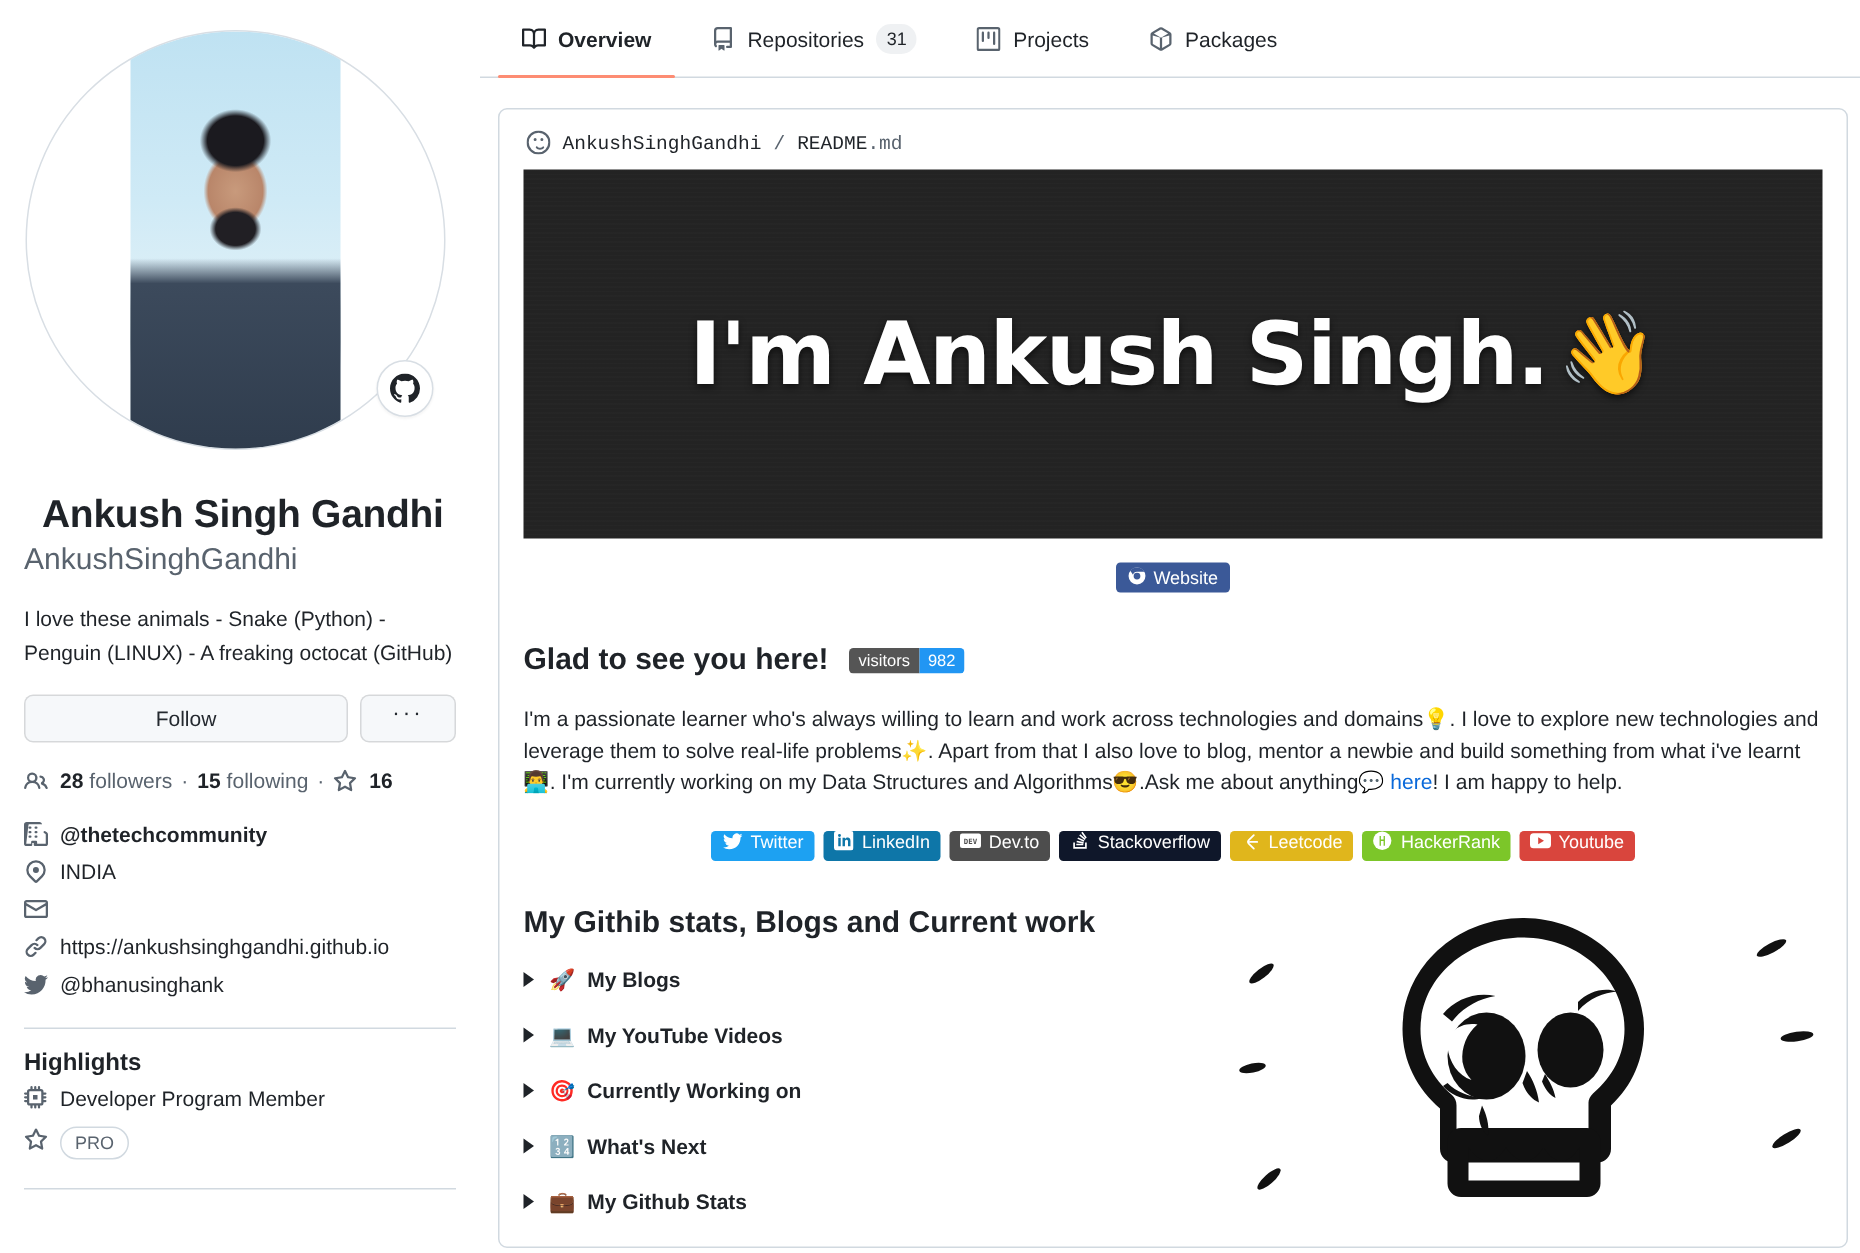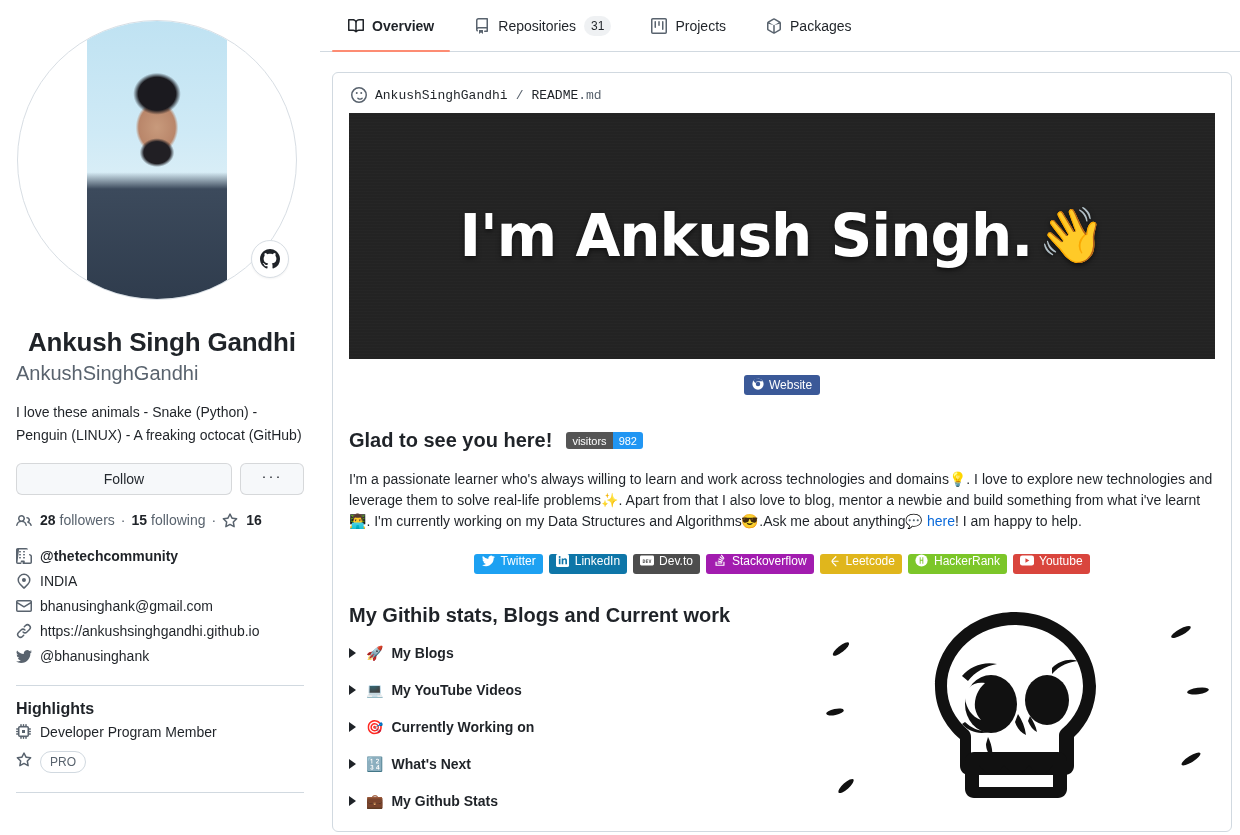--- a/index.html
+++ b/index.html
@@ -375,21 +375,20 @@
             </svg>
         </span>
         <span>INDIA</span>
       </div>
       <div class="detail-item">
         <span class="ico">
           <svg width="16" height="16" viewBox="0 0 16 16">
               <path fill="#59636e" d="M1.75 2h12.5c.966 0 1.75.784 1.75 1.75v8.5A1.75 1.75 0 0 1 14.25 14H1.75A1.75 1.75 0 0 1 0 12.25v-8.5C0 2.784.784 2 1.75 2ZM1.5 12.251c0 .138.112.25.25.25h12.5a.25.25 0 0 0 .25-.25V5.809L8.38 9.397a.75.75 0 0 1-.76 0L1.5 5.809Zm13-8.181v-.32a.25.25 0 0 0-.25-.25H1.75a.25.25 0 0 0-.25.25v.32L8 7.88Z"></path>
             </svg>
         </span>
-        <span>bhanusinghank@gmail.com</span>
       </div>
       <div class="detail-item">
         <span class="ico">
           <svg width="16" height="16" viewBox="0 0 16 16">
               <path fill="#59636e" d="m7.775 3.275 1.25-1.25a3.5 3.5 0 1 1 4.95 4.95l-2.5 2.5a3.5 3.5 0 0 1-4.95 0 .751.751 0 0 1 .018-1.042.751.751 0 0 1 1.042-.018 1.998 1.998 0 0 0 2.83 0l2.5-2.5a2.002 2.002 0 0 0-2.83-2.83l-1.25 1.25a.751.751 0 0 1-1.042-.018.751.751 0 0 1-.018-1.042Zm-4.69 9.64a1.998 1.998 0 0 0 2.83 0l1.25-1.25a.751.751 0 0 1 1.042.018.751.751 0 0 1 .018 1.042l-1.25 1.25a3.5 3.5 0 1 1-4.95-4.95l2.5-2.5a3.5 3.5 0 0 1 4.95 0 .751.751 0 0 1-.018 1.042.751.751 0 0 1-1.042.018 1.998 1.998 0 0 0-2.83 0l-2.5 2.5a1.998 1.998 0 0 0 0 2.83Z"></path>
             </svg>
         </span>
         <span>https://ankushsinghgandhi.github.io</span>
       </div>
       <div class="detail-item">
@@ -530,21 +529,21 @@
           </span>
           <span class="social-badge" style="background:#4d4d4d">
             <span class="sb-ico">
                 <svg width="15" height="11" viewBox="0 0 20 14">
                   <rect x="0" y="0" width="20" height="14" rx="2" fill="#ffffff"></rect>
                   <text x="10" y="10" font-family="DejaVu Sans Mono, monospace" font-size="7" font-weight="bold" fill="#4d4d4d" text-anchor="middle">DEV</text>
                 </svg>
               </span>
             <span>Dev.to</span>
           </span>
-          <span class="social-badge" style="background:#a21caf">
+          <span class="social-badge" style="background:#0f172a">
             <span class="sb-ico">
                 <svg width="12" height="13" viewBox="0 0 16 16">
                   <path fill="#ffffff" d="M12.5 9.5v4h-9v-4H2v5.5h12V9.5ZM4.9 9.3l6.1 1.3.3-1.4-6.1-1.3Zm.8-3 5.6 2.6.6-1.3-5.6-2.6ZM7.3 3.4l4.8 4 .9-1.1-4.8-4Zm3-3.4-1.2.9 3.7 5 1.2-.9ZM4.7 12h6.2v-1.4H4.7Z"></path>
                 </svg>
               </span>
             <span>Stackoverflow</span>
           </span>
           <span class="social-badge" style="background:#e0b61c">
             <span class="sb-ico">
                 <svg width="12" height="13" viewBox="0 0 16 16">

